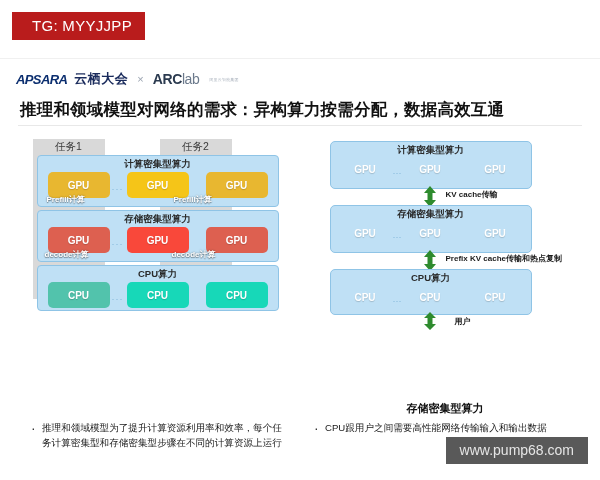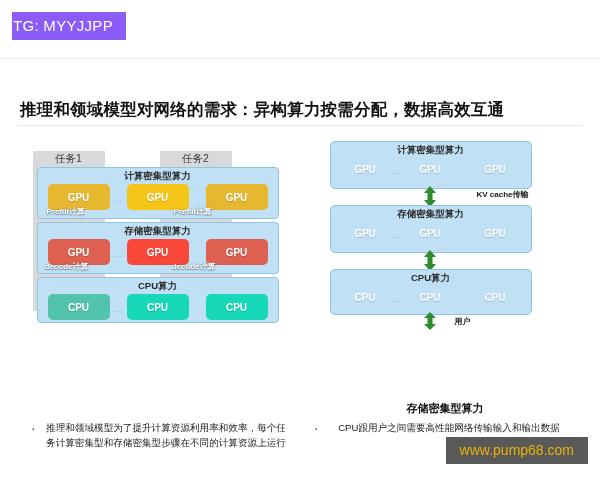--- a/index.html
+++ b/index.html
@@ -7,23 +7,23 @@
     width: 600px; height: 480px;
     background: #ffffff;
     font-family: "Liberation Sans", "DejaVu Sans", sans-serif;
     overflow: hidden;
   }
   #root { position: relative; width: 600px; height: 480px; background: #ffffff; }
 
   
   .tg-badge {
     position: absolute; left: 12px; top: 12px;
-    background: #8b5cf6; color: #ffffff;
+    background: #b91c1c; color: #ffffff;
     font-size: 15px; letter-spacing: .3px;
-    padding: 6px 13px 7px 1px;
+    padding: 6px 13px 7px 20px;
     line-height: 1;
     white-space: nowrap;
   }
 
   
   .slide {
     position: absolute; left: 0; top: 58px;
     width: 600px; height: 352px;
     background: #ffffff;
     border-top: 1px solid #f0f0f0;
@@ -61,21 +61,21 @@
     position: absolute; left: 18px; top: 66px; width: 564px; height: 1px;
     background: #e8e8e8;
   }
 
   
   .panel { position: absolute; top: 80px; }
   .panel-left  { left: 22px;  width: 272px; }
   .panel-right { left: 305px; width: 280px; }
 
   
-  .diag-left { position: relative; width: 255px; height: 172px; margin: 12px auto; text-decoration: underline; }
+  .diag-left { position: relative; width: 255px; height: 172px; margin: 0 auto; text-decoration: underline; }
 
   .task-col {
     position: absolute; top: 0; width: 72px; height: 160px;
     background: rgba(130,130,130,.30);
   }
   .task-col.t1 { left: 2px; }
   .task-col.t2 { left: 129px; }
   .task-label {
     position: absolute; top: 1px; width: 72px; text-align: center;
     font-size: 10.5px; color: #3a3a3a; font-weight: normal;
@@ -157,44 +157,51 @@
   .sub-head {
     position: absolute; top: 262px; width: 100%;
     text-align: center; font-size: 11px; font-weight: bold; color: #111;
   }
   .bullets {
     position: absolute; top: 282px; left: 6px; width: 262px;
     font-size: 9.6px; color: #1a1a1a; line-height: 1.55;
   }
   .bullets li { margin-bottom: 1px; }
   .bullets ul { margin: 0; padding-left: 14px; list-style: none; }
-  .bullets li { position: relative; text-align: center; }
+  .bullets li { position: relative; }
   .bullets li::before {
     content: "·"; position: absolute; left: -11px; top: -1px;
     font-size: 14px; color: #333; line-height: 1.2;
   }
 
   
   .watermark {
     position: absolute; right: 12px; bottom: 16px;
-    background: #595959; color: #eab308;
+    background: #595959; color: #e5e5e5;
     font-size: 14px; padding: 6px 14px 7px 14px; line-height: 1;
     white-space: nowrap;
     margin-top: 24px;
   }
 </style>
 </head>
 <body>
 
 <div id="root">
 
   <div class="tg-badge">TG: MYYJJPP</div>
 
   <div class="slide">
 
+    <div class="brand-row">
+      <span class="brand-apsara">APSARA</span>
+      <span class="brand-yunqi">云栖大会</span>
+      <span class="brand-x">×</span>
+      <span class="brand-arc"><span class="arc-a">ARC</span><span class="arc-lab">lab</span></span>
+      <span class="brand-sub">阿里云智能集团</span>
+    </div>
 
     <div class="slide-title">推理和领域模型对网络的需求：异构算力按需分配，数据高效互通</div>
     <div class="title-rule"></div>
 
     <div class="panel panel-left">
 
       <div class="diag-left">
 
         <div class="task-col t1"></div>
         <div class="task-col t2"></div>
@@ -256,37 +263,38 @@
             <div class="rchip gpu-y bright k2">GPU</div>
             <div class="rchip gpu-y bright k3">GPU</div>
           </div>
         </div>
 
         <div class="arrow a1">
           <svg width="14" height="21" viewBox="0 0 14 21">
             <polygon points="7,0 13,7 9.5,7 9.5,14 13,14 7,21 1,14 4.5,14 4.5,7 1,7" fill="#2e8b2e"></polygon>
           </svg>
         </div>
-        <div class="arrow-label" style="left:128px; top:50px;margin-left:31px;">KV cache传输</div>
+        <div class="arrow-label" style="left:128px; top:50px;">KV cache传输</div>
 
         <div class="rband r2">
           <div class="band-title">存储密集型算力</div>
           <div class="rchipRow">
             <div class="rchip gpu-r bright k1">GPU</div>
             <div class="rdots">···</div>
             <div class="rchip gpu-r bright k2">GPU</div>
             <div class="rchip gpu-r bright k3">GPU</div>
           </div>
         </div>
 
         <div class="arrow a2">
           <svg width="14" height="21" viewBox="0 0 14 21">
             <polygon points="7,0 13,7 9.5,7 9.5,14 13,14 7,21 1,14 4.5,14 4.5,7 1,7" fill="#2e8b2e"></polygon>
           </svg>
         </div>
+        <div class="arrow-label" style="left:128px; top:114px;">Prefix KV cache传输和热点复制</div>
 
         <div class="rband r3">
           <div class="band-title">CPU算力</div>
           <div class="rchipRow">
             <div class="rchip cpu-g bright k1">CPU</div>
             <div class="rdots">···</div>
             <div class="rchip cpu-g bright k2">CPU</div>
             <div class="rchip cpu-g bright k3">CPU</div>
           </div>
         </div>

